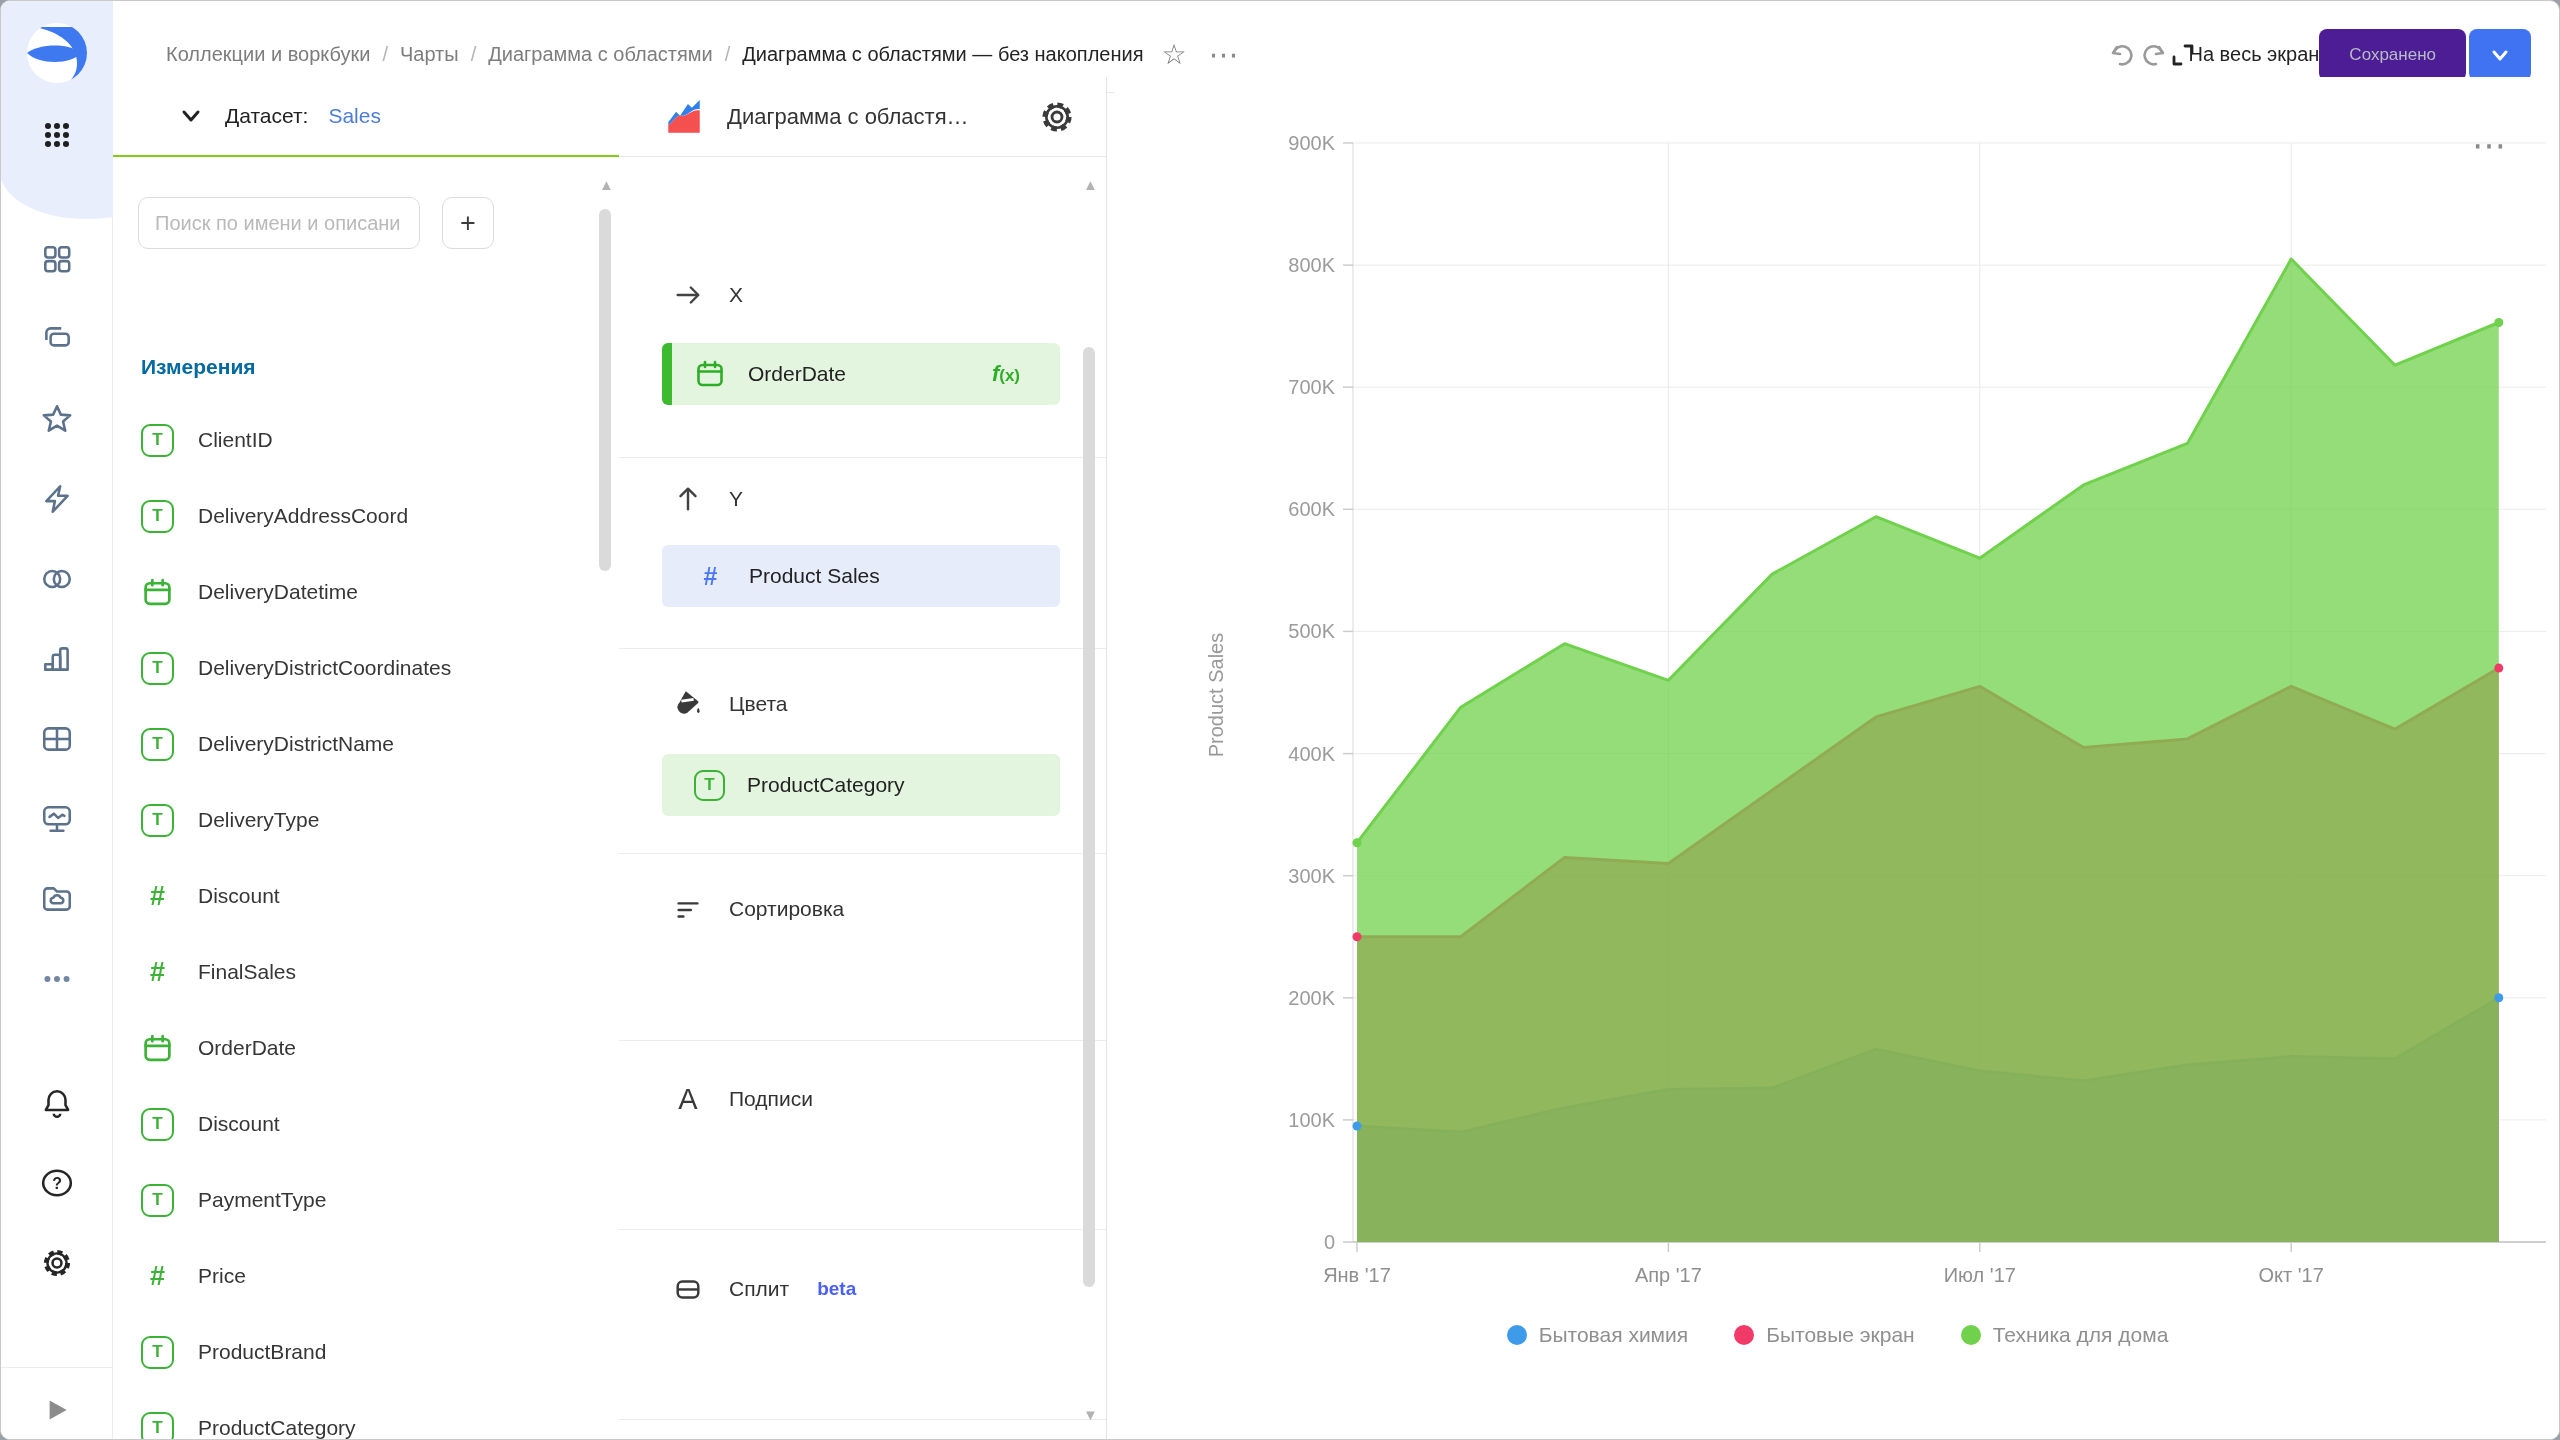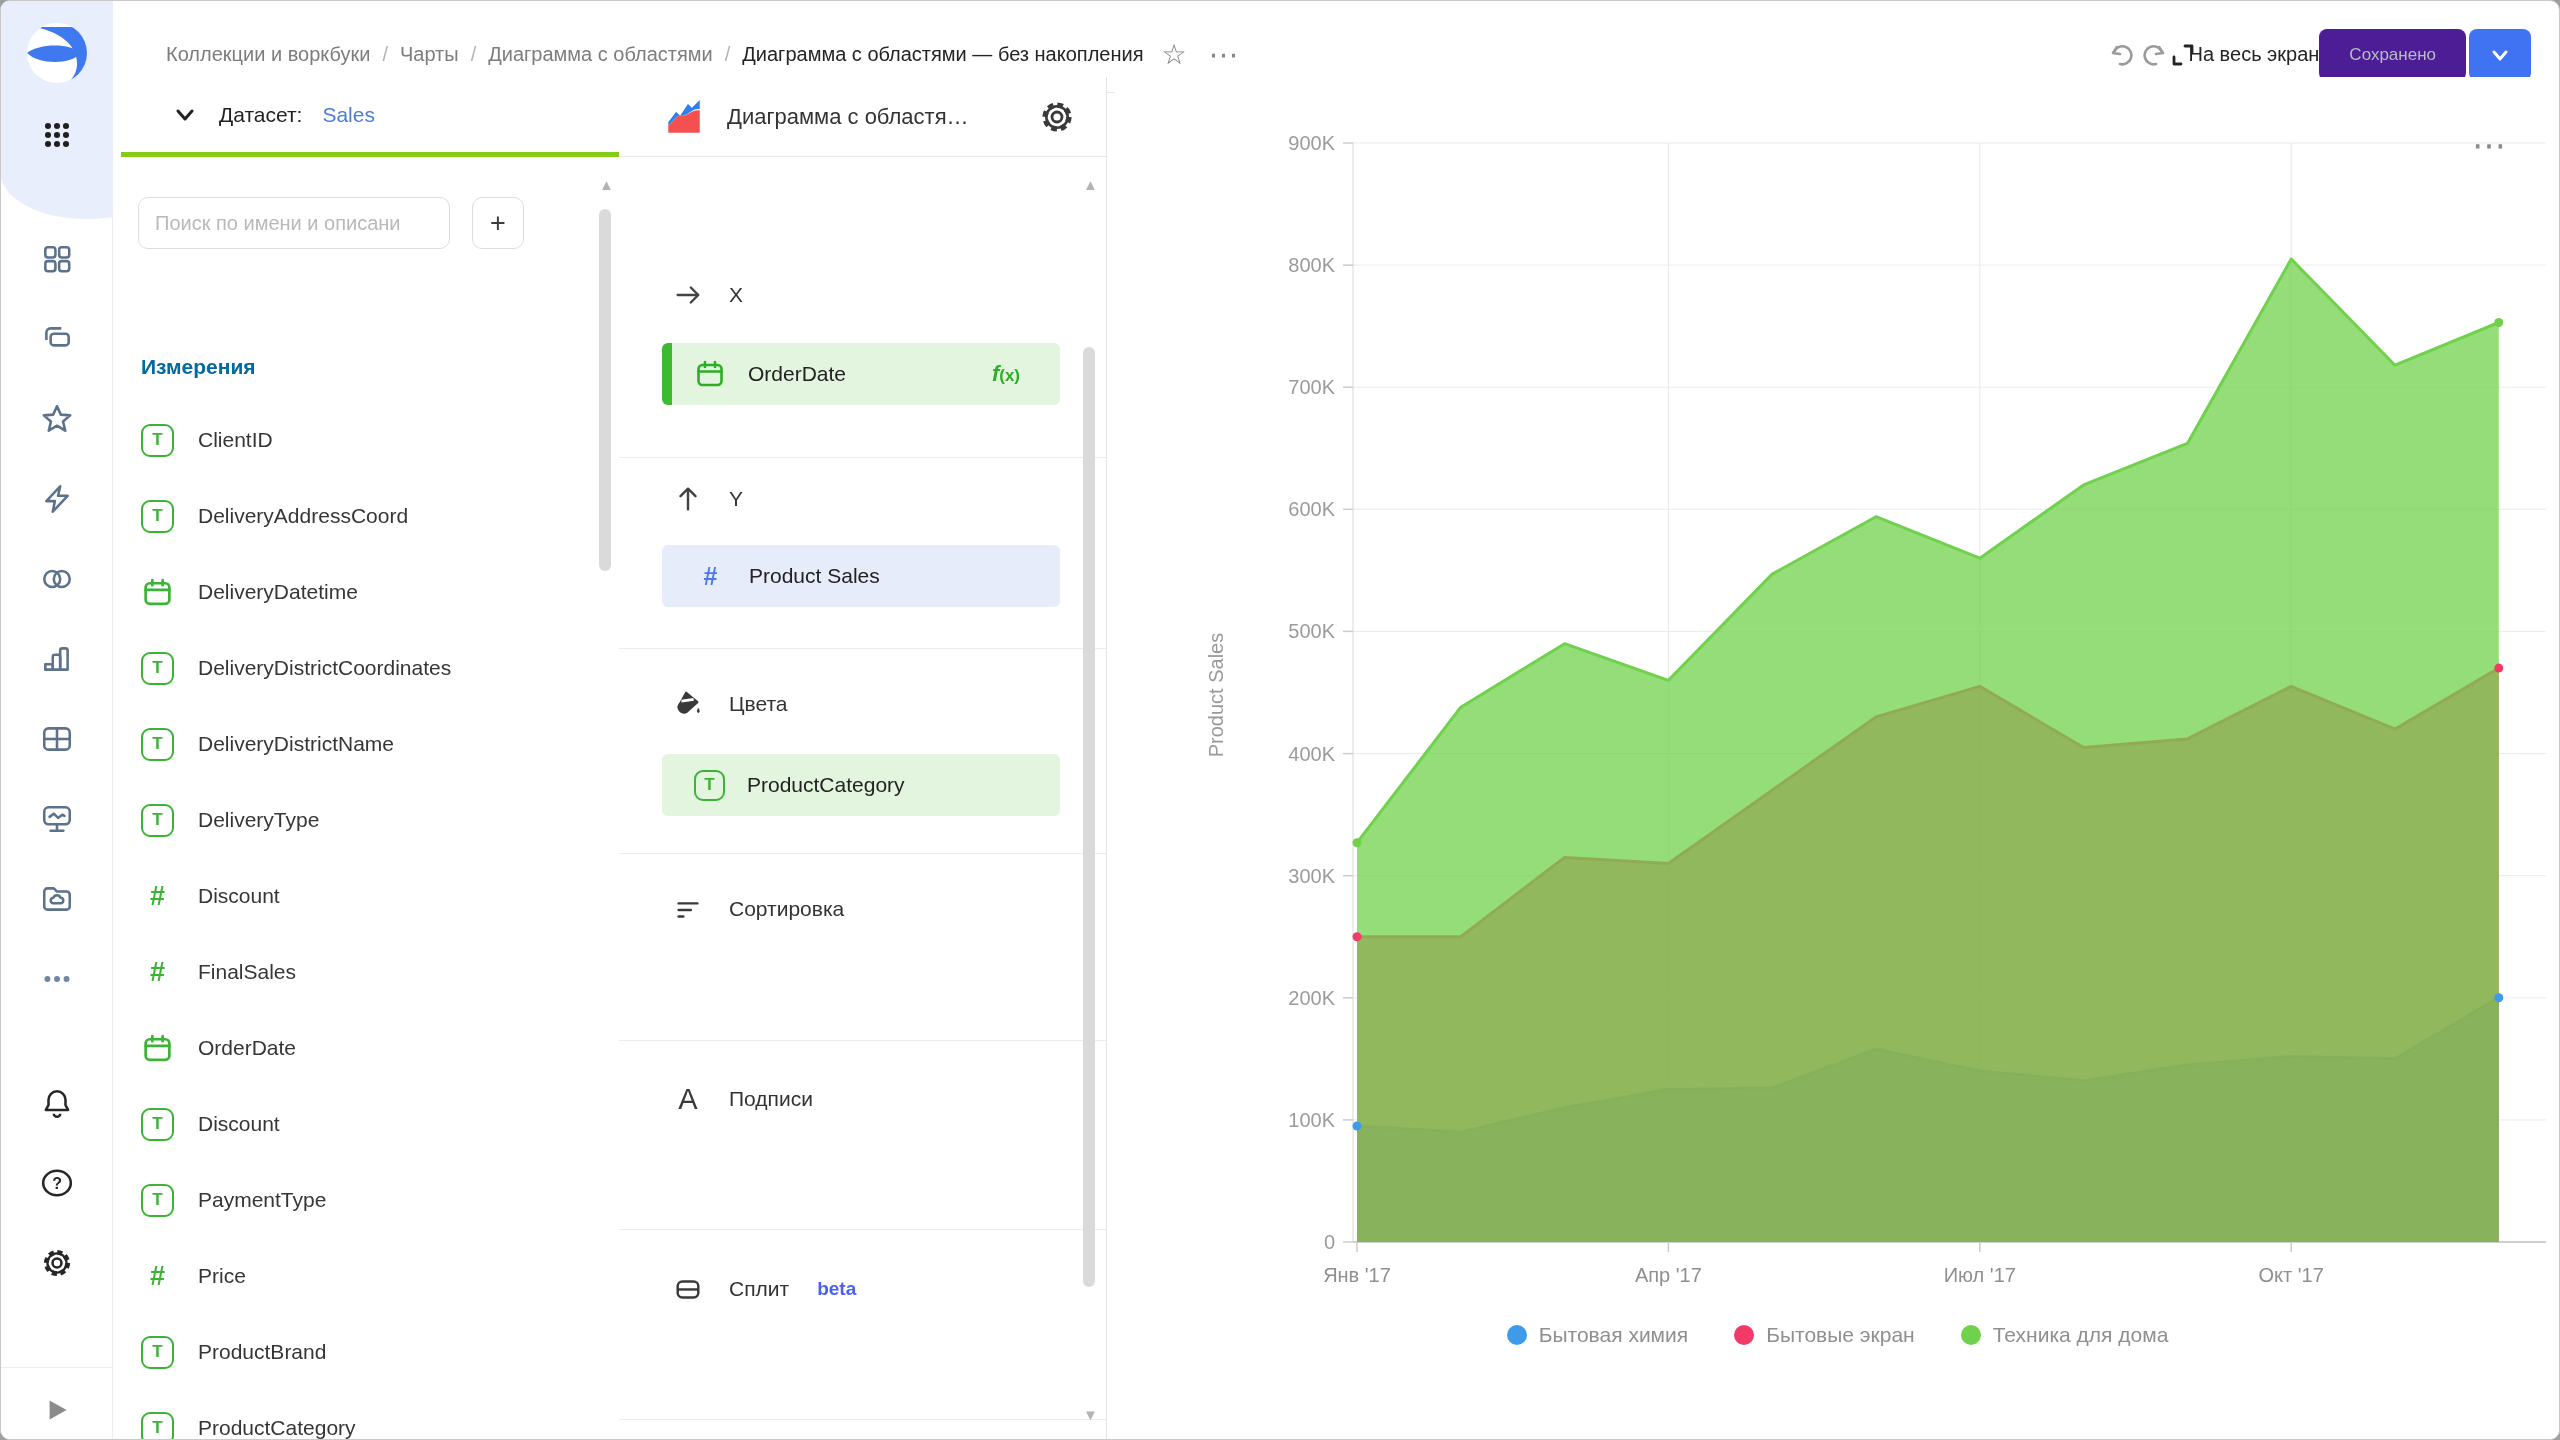--- a/index.html
+++ b/index.html
@@ -27,25 +27,25 @@
   .rail-top{position:absolute;left:0;top:0;width:112px;height:178px;background:#e8eefc;}
   .rail-curve{position:absolute;left:0;top:178px;width:112px;height:48px;}
   .logo{position:absolute;left:24px;top:20px;width:64px;height:64px;cursor:pointer;}
   .rail-items{position:absolute;left:0;top:110px;width:112px;display:flex;flex-direction:column;align-items:center;}
   .rail-item{width:44px;height:44px;display:flex;align-items:center;justify-content:center;cursor:pointer;}
   .rail-divider{position:absolute;left:0;top:1366px;width:111px;border-top:1px solid #ededed;}
   .rail-play{position:absolute;left:38px;top:1392px;cursor:pointer;}
   
   .dataset{position:absolute;left:112px;top:76px;width:513px;height:1364px;background:#fff;
            border-right:1px solid #e3e3e3;}
-  .ds-head{height:80px;border-bottom:5px solid #84cc16;display:flex;align-items:center;padding-left:50px;gap:20px;margin-left:8px;}
+  .ds-head{height:80px;border-bottom:2px solid #84cc16;display:flex;align-items:center;padding-left:64px;gap:20px;}
   .ds-title{font-size:21px;color:#222;}
   .ds-link{font-size:21px;color:#4d7cd6;cursor:pointer;}
   .ds-search-row{position:absolute;left:25px;top:120px;display:flex;gap:22px;}
-  .ds-input{width:312px;height:52px;border:1px solid #dcdcdc;border-radius:10px;font-size:20px;
+  .ds-input{width:282px;height:52px;border:1px solid #dcdcdc;border-radius:10px;font-size:20px;
             padding:0 16px;color:#333;outline:none;}
   .ds-input::placeholder{color:#b9b9b9;}
   .ds-plus{width:52px;height:52px;border:1px solid #dcdcdc;border-radius:10px;background:#fff;font-size:27px;
            color:#3c3c3c;cursor:pointer;line-height:1;}
   .ds-heading{position:absolute;left:28px;top:278px;font-size:21px;font-weight:bold;color:#0369a1;}
   .dim-list{position:absolute;left:0;top:325px;width:480px;}
   .drow{height:76px;display:flex;align-items:center;padding-left:28px;gap:24px;cursor:pointer;}
   .dlabel{font-size:21px;color:#363636;}
   .t-icon{width:33px;height:33px;border:2.5px solid #3cb336;border-radius:9px;display:flex;align-items:center;
           justify-content:center;font-size:17px;font-weight:bold;color:#3cb336;flex:0 0 auto;}

